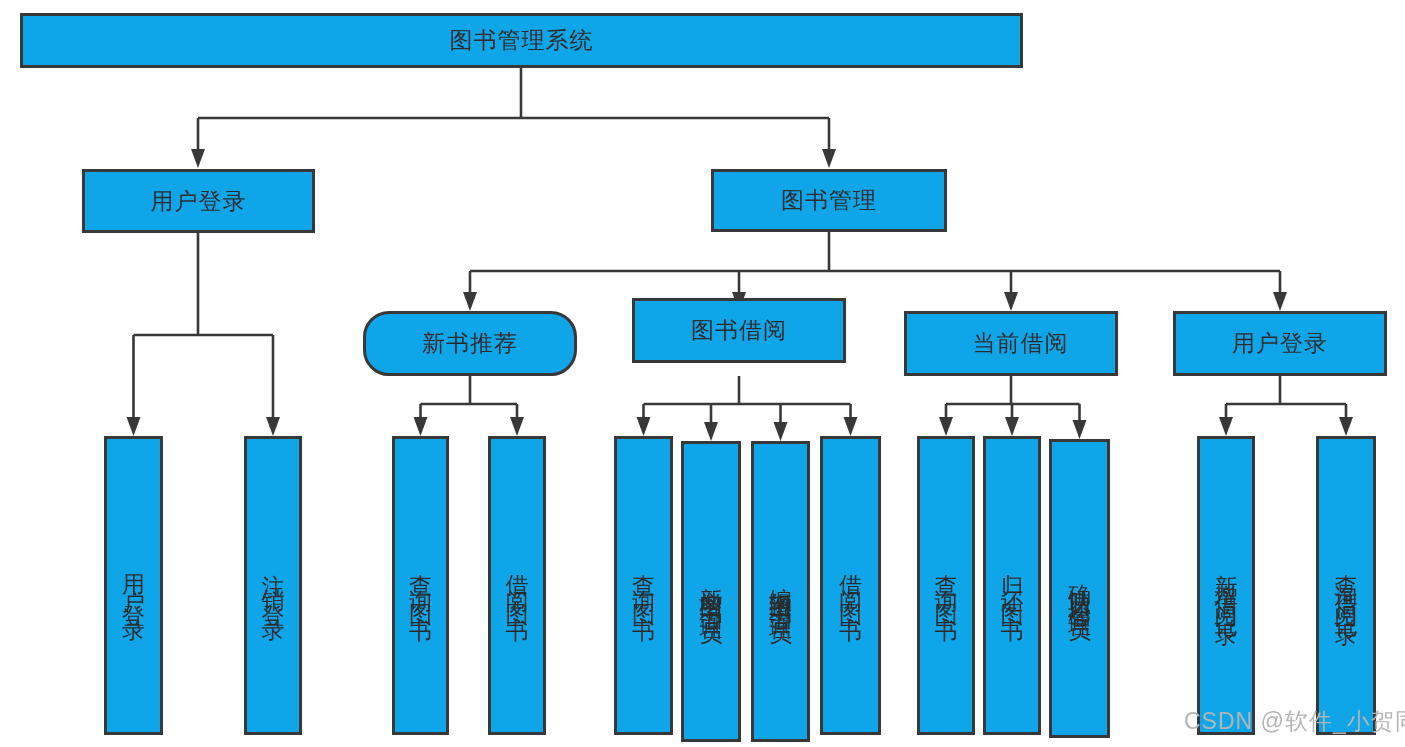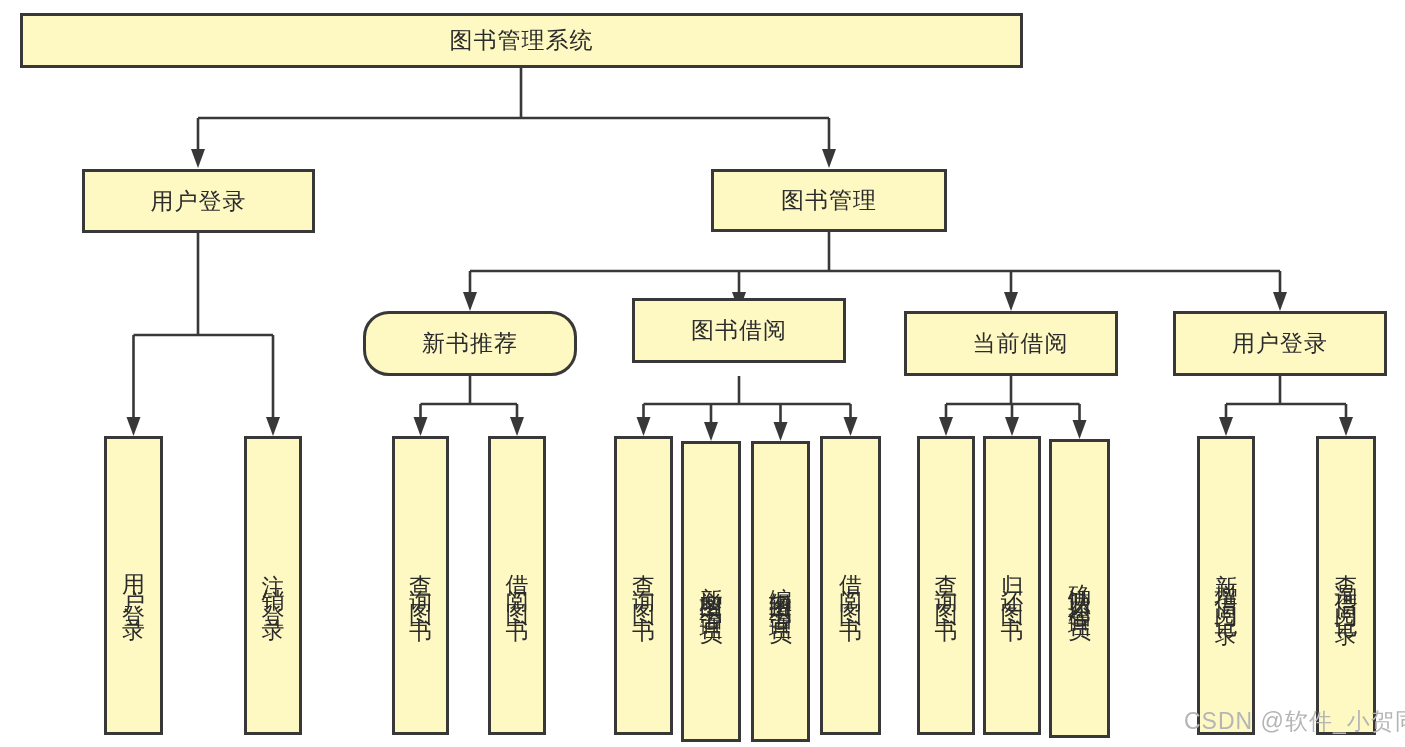--- a/index.html
+++ b/index.html
@@ -17,21 +17,21 @@
     font-family:"Liberation Sans","DejaVu Sans",sans-serif;
     color:var(--text);
   }
   svg.connectors{position:absolute;left:0;top:0;}
   svg.connectors path{stroke:var(--line);stroke-width:2.6;fill:none;}
   svg.connectors polygon{fill:var(--line);stroke:none;}
   .box{
     position:absolute;
     box-sizing:border-box;
     border:3px solid var(--line);
-    background:#fef9c3;
+    background:#0ea5e9;
     display:flex;
     align-items:center;
     justify-content:center;
   }
   .hbox{
     font-size:23px;
     letter-spacing:1px;
     white-space:nowrap;
   }
   .vbox span{

